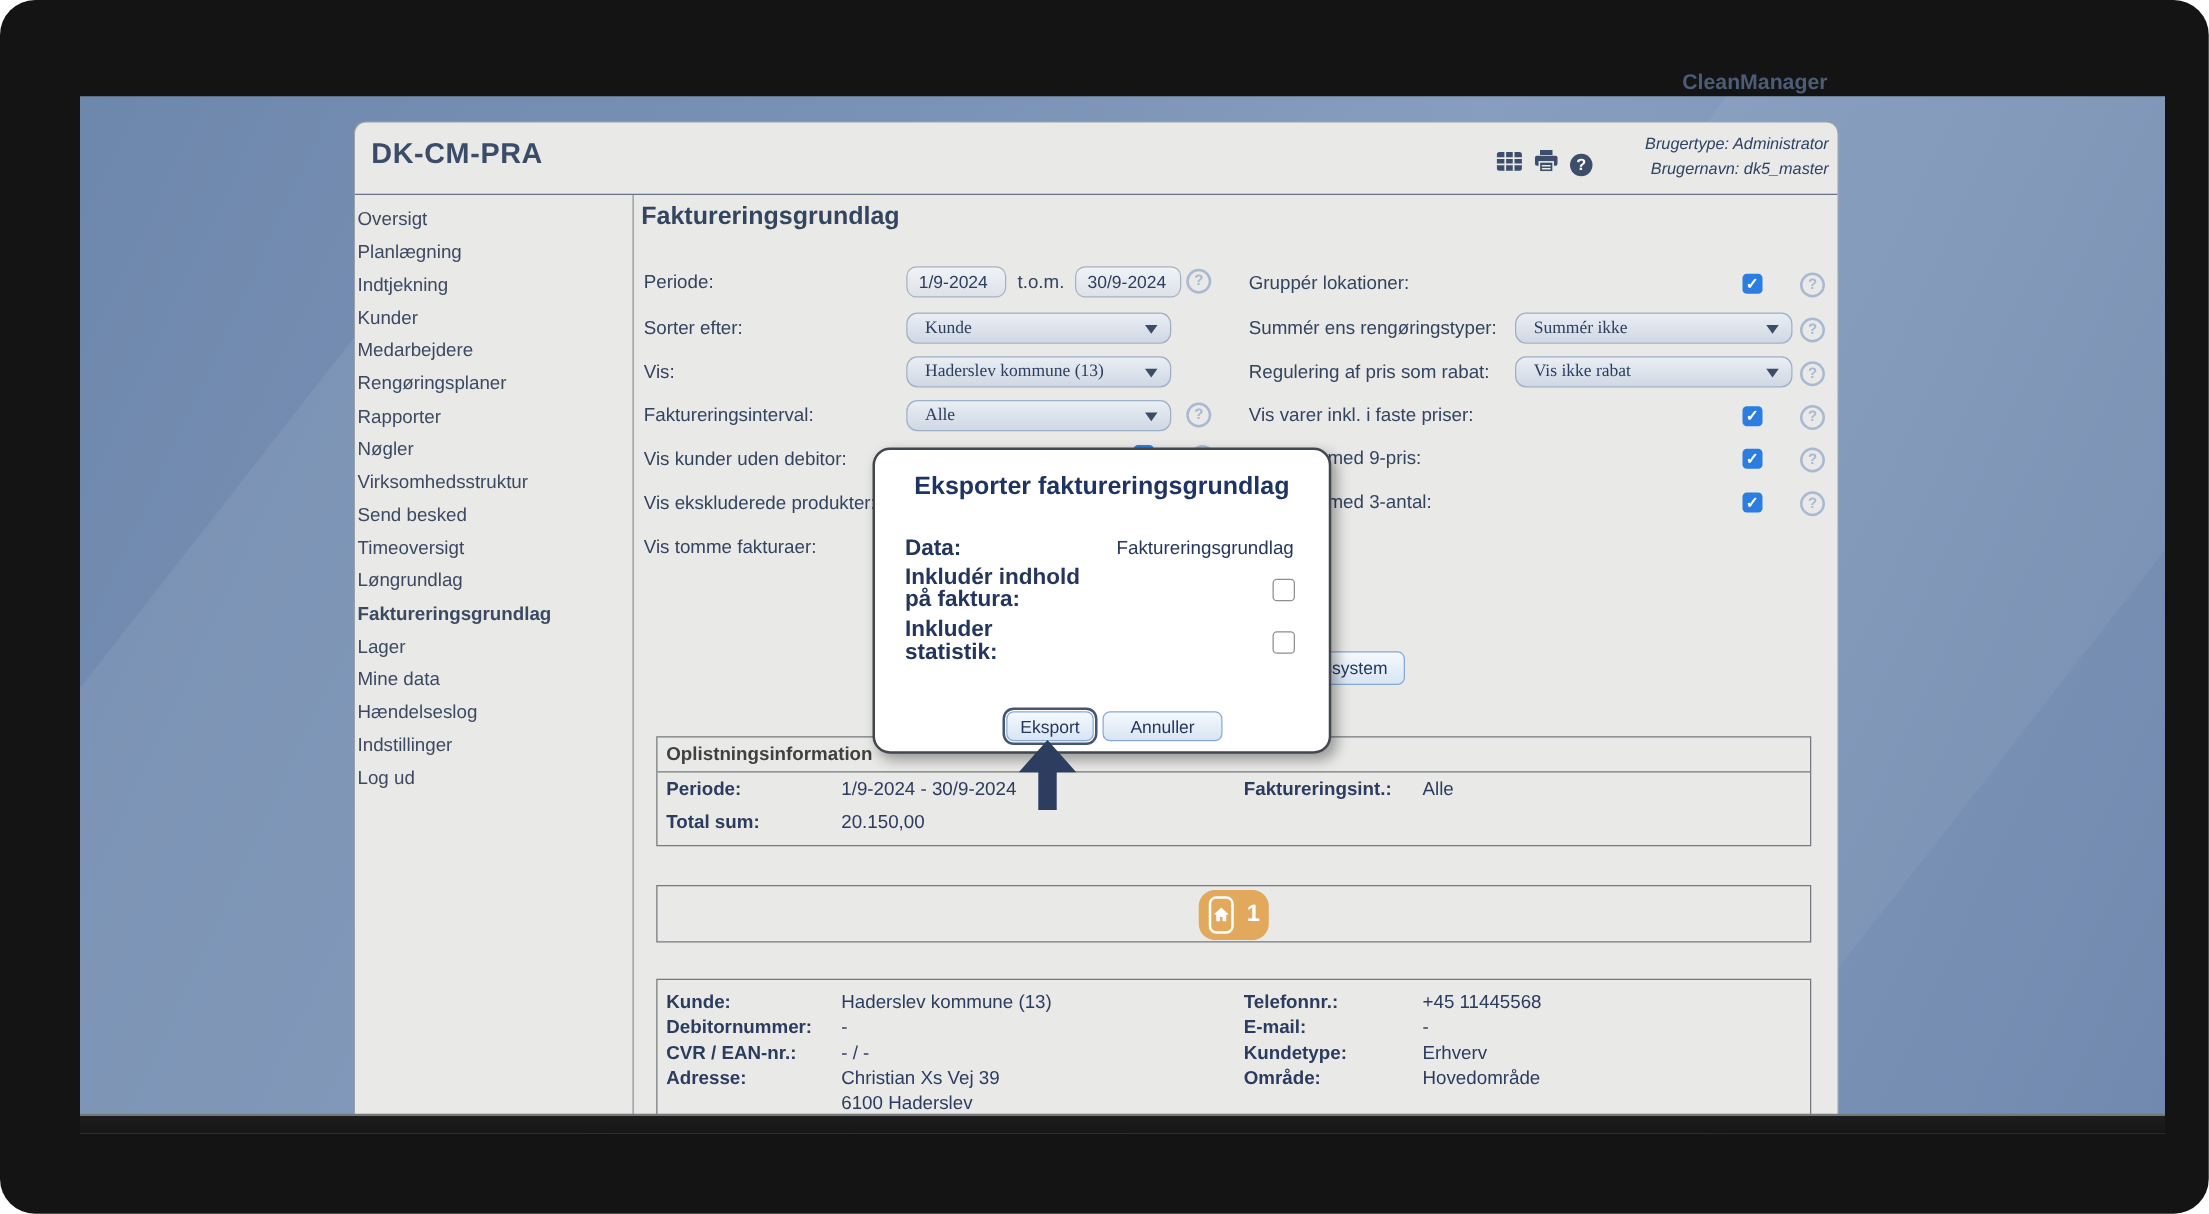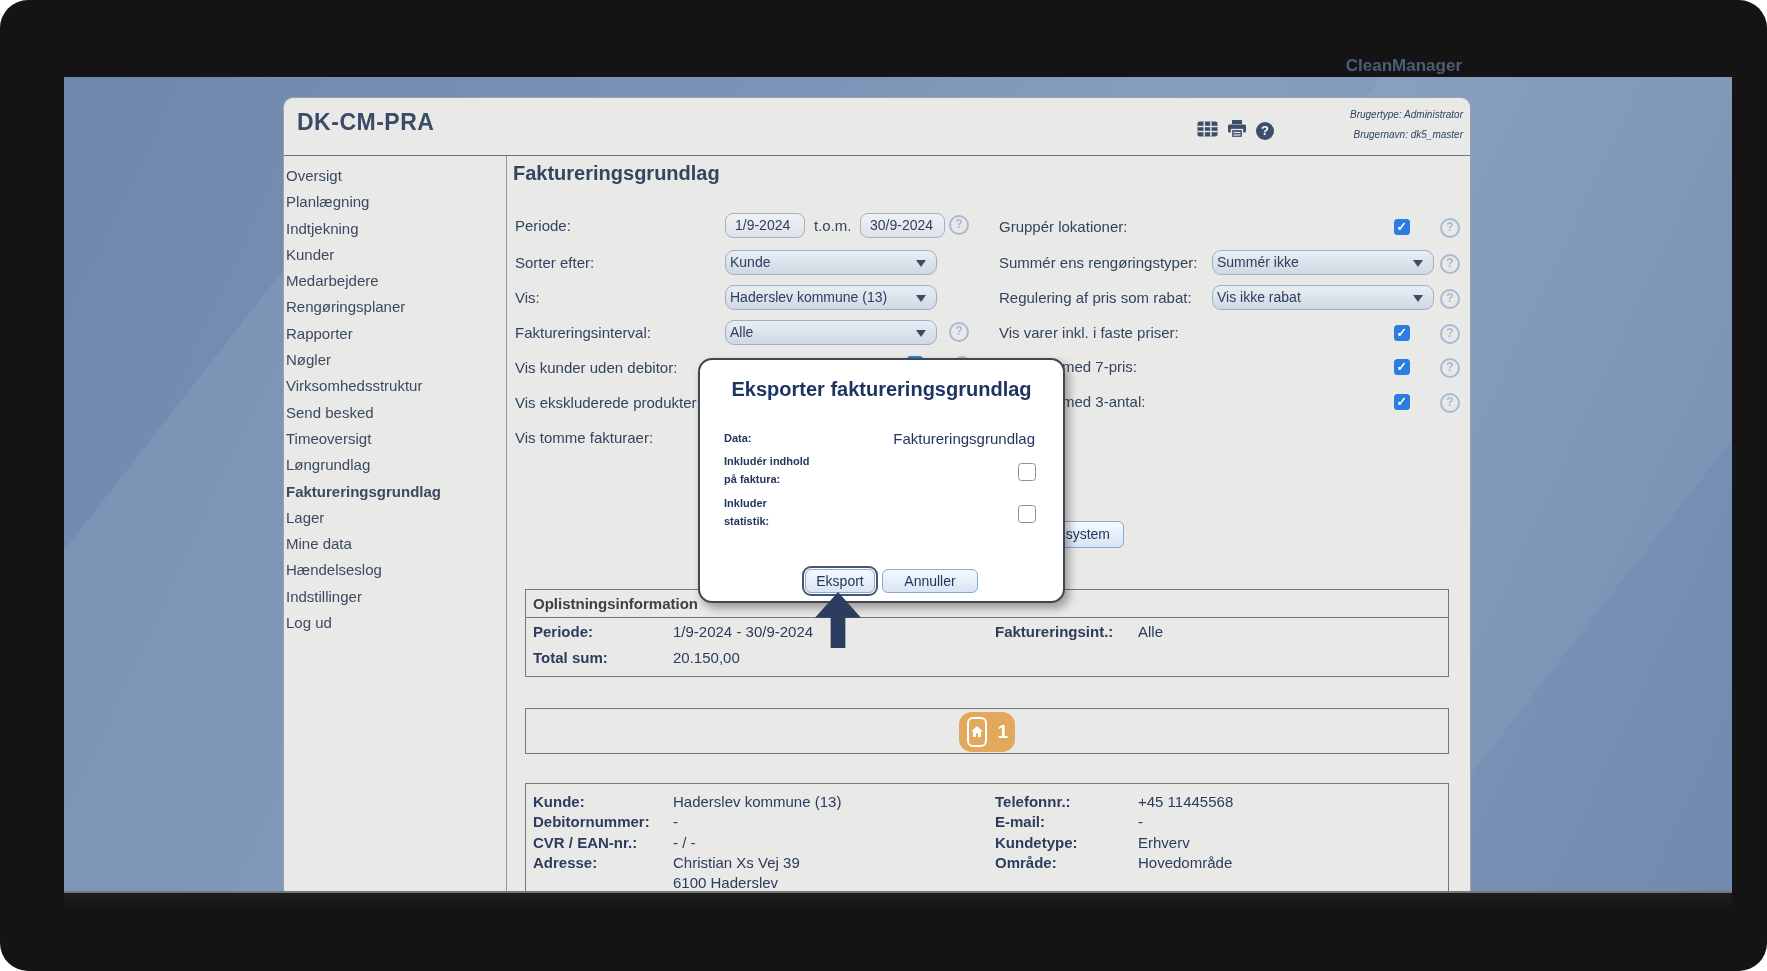--- a/index.html
+++ b/index.html
@@ -18,33 +18,33 @@
   
   .panel{position:absolute;left:283px;top:97px;width:1188px;height:796px;background:#e9e9e7;
     border:1px solid #9aa1ab;border-bottom:none;border-radius:10px 10px 0 0;box-sizing:border-box;z-index:10;}
   .panel-header{position:absolute;left:0;top:0;right:0;height:57px;border-bottom:1px solid #66748a;}
   .app-title{position:absolute;left:13px;top:11px;font-size:23px;font-weight:bold;color:#3a4c68;letter-spacing:.5px;}
   .header-icons{position:absolute;right:196px;top:22px;display:flex;gap:9px;align-items:center;}
   .hicon{cursor:pointer;}
   .help-badge{width:18px;height:18px;border-radius:50%;background:#3d4e6b;color:#fff;font-size:13px;
     font-weight:bold;text-align:center;line-height:18px;}
   .user-info{position:absolute;right:7px;top:7px;text-align:right;font-style:italic;
-    font-size:10px;color:#2e4264;line-height:19.5px;}
+    font-size:13px;color:#2e4264;line-height:19.5px;}
   
   .sidebar{position:absolute;left:0;top:58px;width:222px;bottom:0;}
   .sidebar-item{height:26.3px;line-height:26.3px;padding-left:2px;font-size:15px;color:#3c4a61;cursor:pointer;}
   .sidebar-item.active{font-weight:bold;}
   .sidebar-list{position:absolute;top:7px;left:0;right:0;}
   
   .content{position:absolute;left:222px;top:58px;right:0;bottom:0;border-left:1px solid #8b93a0;overflow:hidden;}
   .page-title{position:absolute;left:6px;top:6px;font-size:20px;font-weight:bold;color:#33455f;}
   .flabel{position:absolute;font-size:15px;color:#33445f;white-space:nowrap;}
   .dropdown{position:absolute;height:25px;box-sizing:border-box;border:1px solid #9fb0c6;border-radius:9px;
     background:linear-gradient(#eaeef4,#cfd8e4);color:#2c3e5e;font-size:14px;line-height:23px;
-    padding-left:4px;cursor:pointer;white-space:nowrap;overflow:hidden;}
+    padding-left:14px;cursor:pointer;white-space:nowrap;overflow:hidden;font-family:Liberation Serif, serif;}
   .dropdown .arr{position:absolute;right:10px;top:9px;width:0;height:0;border-left:5.5px solid transparent;
     border-right:5.5px solid transparent;border-top:7px solid #3c4c66;}
   .datebox{position:absolute;height:25px;box-sizing:border-box;border:1px solid #a6b2c2;border-radius:8px;
     background:linear-gradient(#f0f2f5,#dde2e9);color:#2c3e5e;font-size:14px;line-height:23px;
     text-align:left;padding-left:9px;cursor:text;}
   .help{position:absolute;width:16px;height:16px;border-radius:50%;border:2px solid #a9b9d2;
     color:#a9b9d2;font-size:12px;font-weight:bold;text-align:center;line-height:15px;
     box-sizing:content-box;cursor:pointer;background:transparent;}
   .cb-on{position:absolute;width:16px;height:16px;background:#2b7de1;border-radius:3.5px;cursor:pointer;}
   .cb-on::after{content:"✓";position:absolute;left:2.5px;top:0px;color:#fff;font-size:12.5px;font-weight:bold;}
@@ -62,21 +62,21 @@
   .house-badge{position:absolute;left:433px;top:3px;width:56px;height:40px;background:#e2a85b;
     border-radius:13px;cursor:pointer;}
   .house-inner{position:absolute;left:8px;top:5px;width:20px;height:30px;border:2px solid #fff;
     border-radius:6px;box-sizing:border-box;}
   .house-count{position:absolute;right:7px;top:9px;color:#fff;font-size:19px;font-weight:bold;}
   
   .modal{position:absolute;left:698px;top:358px;width:367px;height:245px;background:#ffffff;
     border:2px solid #42464e;border-radius:14px;box-shadow:4px 5px 10px rgba(0,0,0,.35);z-index:50;box-sizing:border-box;}
   .modal-title{position:absolute;left:0;right:0;top:18px;text-align:center;font-size:20px;
     font-weight:bold;color:#1e3462;}
-  .mlabel{position:absolute;left:24px;font-size:11px;font-weight:bold;color:#24365c;line-height:17.5px;}
+  .mlabel{position:absolute;left:24px;font-size:18px;font-weight:bold;color:#24365c;line-height:17.5px;}
   .mval{position:absolute;right:28px;font-size:15px;color:#24365c;}
   .cb-off{position:absolute;left:318px;width:16px;height:16px;border:1.5px solid #8f8f8f;
     border-radius:3.5px;background:#fff;cursor:pointer;}
   .modal-btn{position:absolute;height:24px;line-height:22px;}
   .modal-btn.focused{outline:2px solid #47566f;outline-offset:1px;}
   
   .arrow-cursor{position:absolute;left:815px;top:592px;width:46px;height:56px;background:#2c3d5f;z-index:60;
     clip-path:polygon(50% 0,100% 46%,66% 46%,66% 100%,34% 100%,34% 46%,0 46%);
     filter:drop-shadow(1px 1px 1px rgba(0,0,0,.3));}
   
@@ -186,21 +186,21 @@
       <div class="help" style="left:933px;top:98px;">?</div>
 
       <div class="flabel" style="left:492px;top:133px;">Regulering af pris som rabat:</div>
       <div class="dropdown" style="left:705px;top:129px;width:222px;"><span>Vis ikke rabat</span><span class="arr"></span></div>
       <div class="help" style="left:933px;top:133px;">?</div>
 
       <div class="flabel" style="left:492px;top:168px;">Vis varer inkl. i faste priser:</div>
       <div class="cb-on" style="left:887px;top:169px;"></div>
       <div class="help" style="left:933px;top:168px;">?</div>
 
-      <div class="flabel" style="left:555px;top:202px;">med 7-pris:</div>
+      <div class="flabel" style="left:555px;top:202px;">med 9-pris:</div>
       <div class="cb-on" style="left:887px;top:203px;"></div>
       <div class="help" style="left:933px;top:202px;">?</div>
 
       <div class="flabel" style="left:555px;top:237px;">med 3-antal:</div>
       <div class="cb-on" style="left:887px;top:238px;"></div>
       <div class="help" style="left:933px;top:237px;">?</div>
 
       <div class="btn partial-btn">ssystem</div>
 
       <div class="ibox" style="top:433px;height:88px;">

